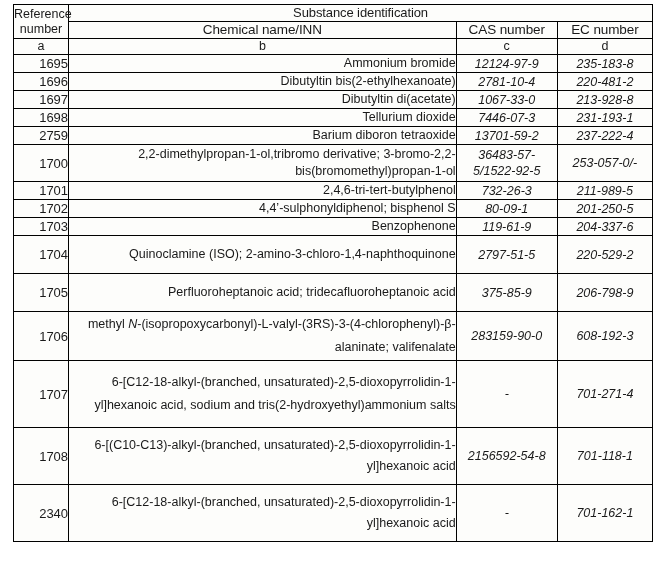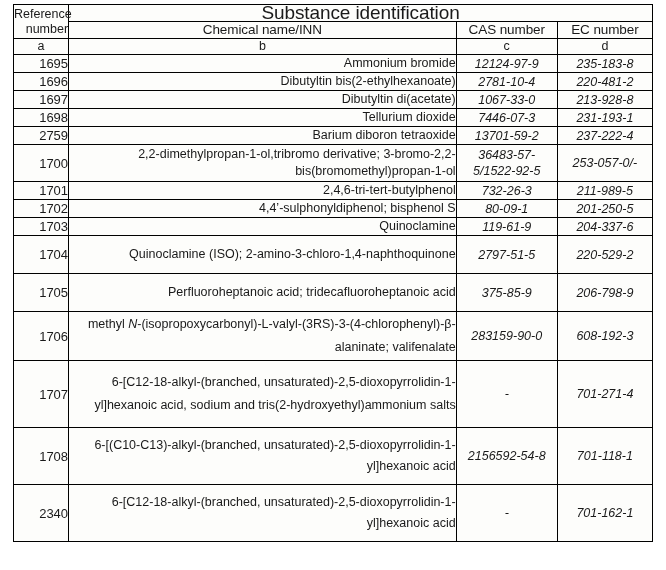--- a/index.html
+++ b/index.html
@@ -43,23 +43,23 @@
   col.c-ec   { width: 95px; }
 
   .hdr-group, .hdr-cell {
     text-align: center;
     font-weight: bold;
     font-size: 13.5px;
     line-height: 16px;
     padding: 2px 2px;
     letter-spacing: -0.1px;
   }
-  .hdr-group { font-size: 19px; }
+  .hdr-group { font-size: 13px; }
   .ref-head {
-    text-align: right;
+    text-align: center;
     font-weight: bold;
     font-size: 12.5px;
     line-height: 15px;
     padding: 2px 1px;
   }
   .letter-row td {
     text-align: center;
     font-weight: bold;
     font-size: 12.5px;
     line-height: 15px;
@@ -184,21 +184,21 @@
 
       <tr class="r-1">
         <td class="ref">1702</td>
         <td class="name">4,4’-sulphonyldiphenol; bisphenol S</td>
         <td class="cas">80-09-1</td>
         <td class="ec">201-250-5</td>
       </tr>
 
       <tr class="r-1">
         <td class="ref">1703</td>
-        <td class="name">Quinoclamine</td>
+        <td class="name">Benzophenone</td>
         <td class="cas">119-61-9</td>
         <td class="ec">204-337-6</td>
       </tr>
 
       <tr class="r-tall">
         <td class="ref">1704</td>
         <td class="name">Quinoclamine (ISO); 2-amino-3-chloro-1,4-naphthoquinone</td>
         <td class="cas">2797-51-5</td>
         <td class="ec">220-529-2</td>
       </tr>

